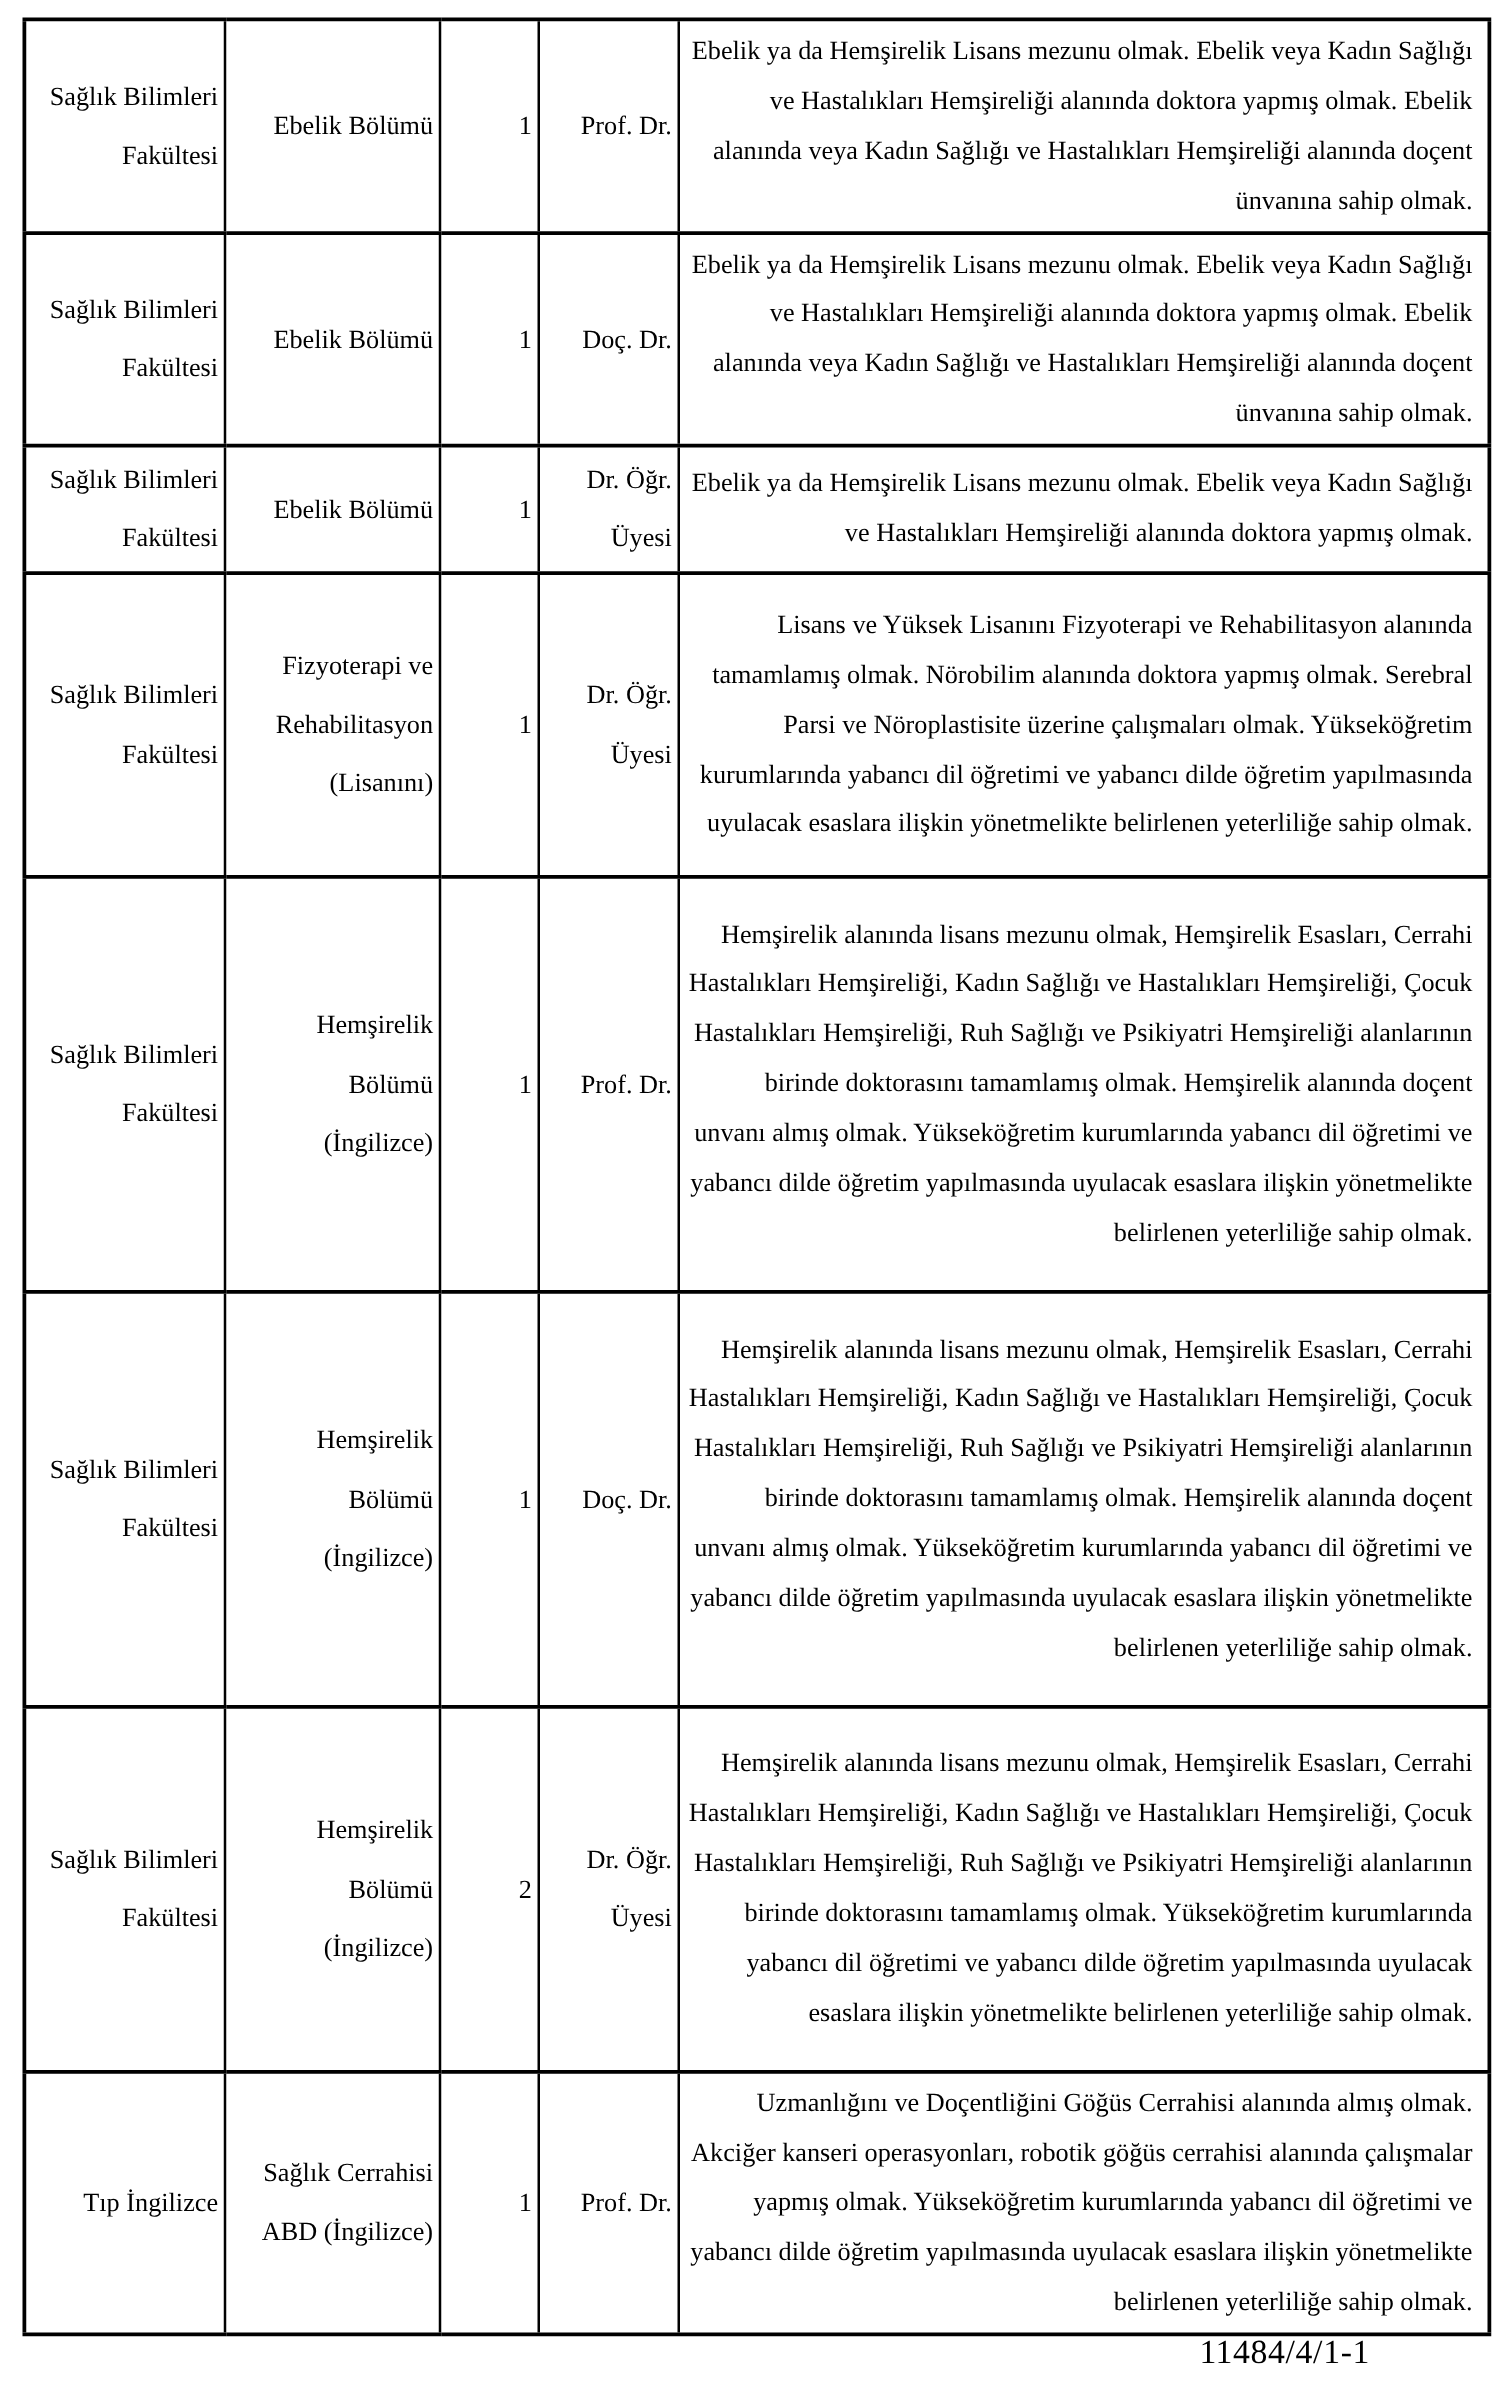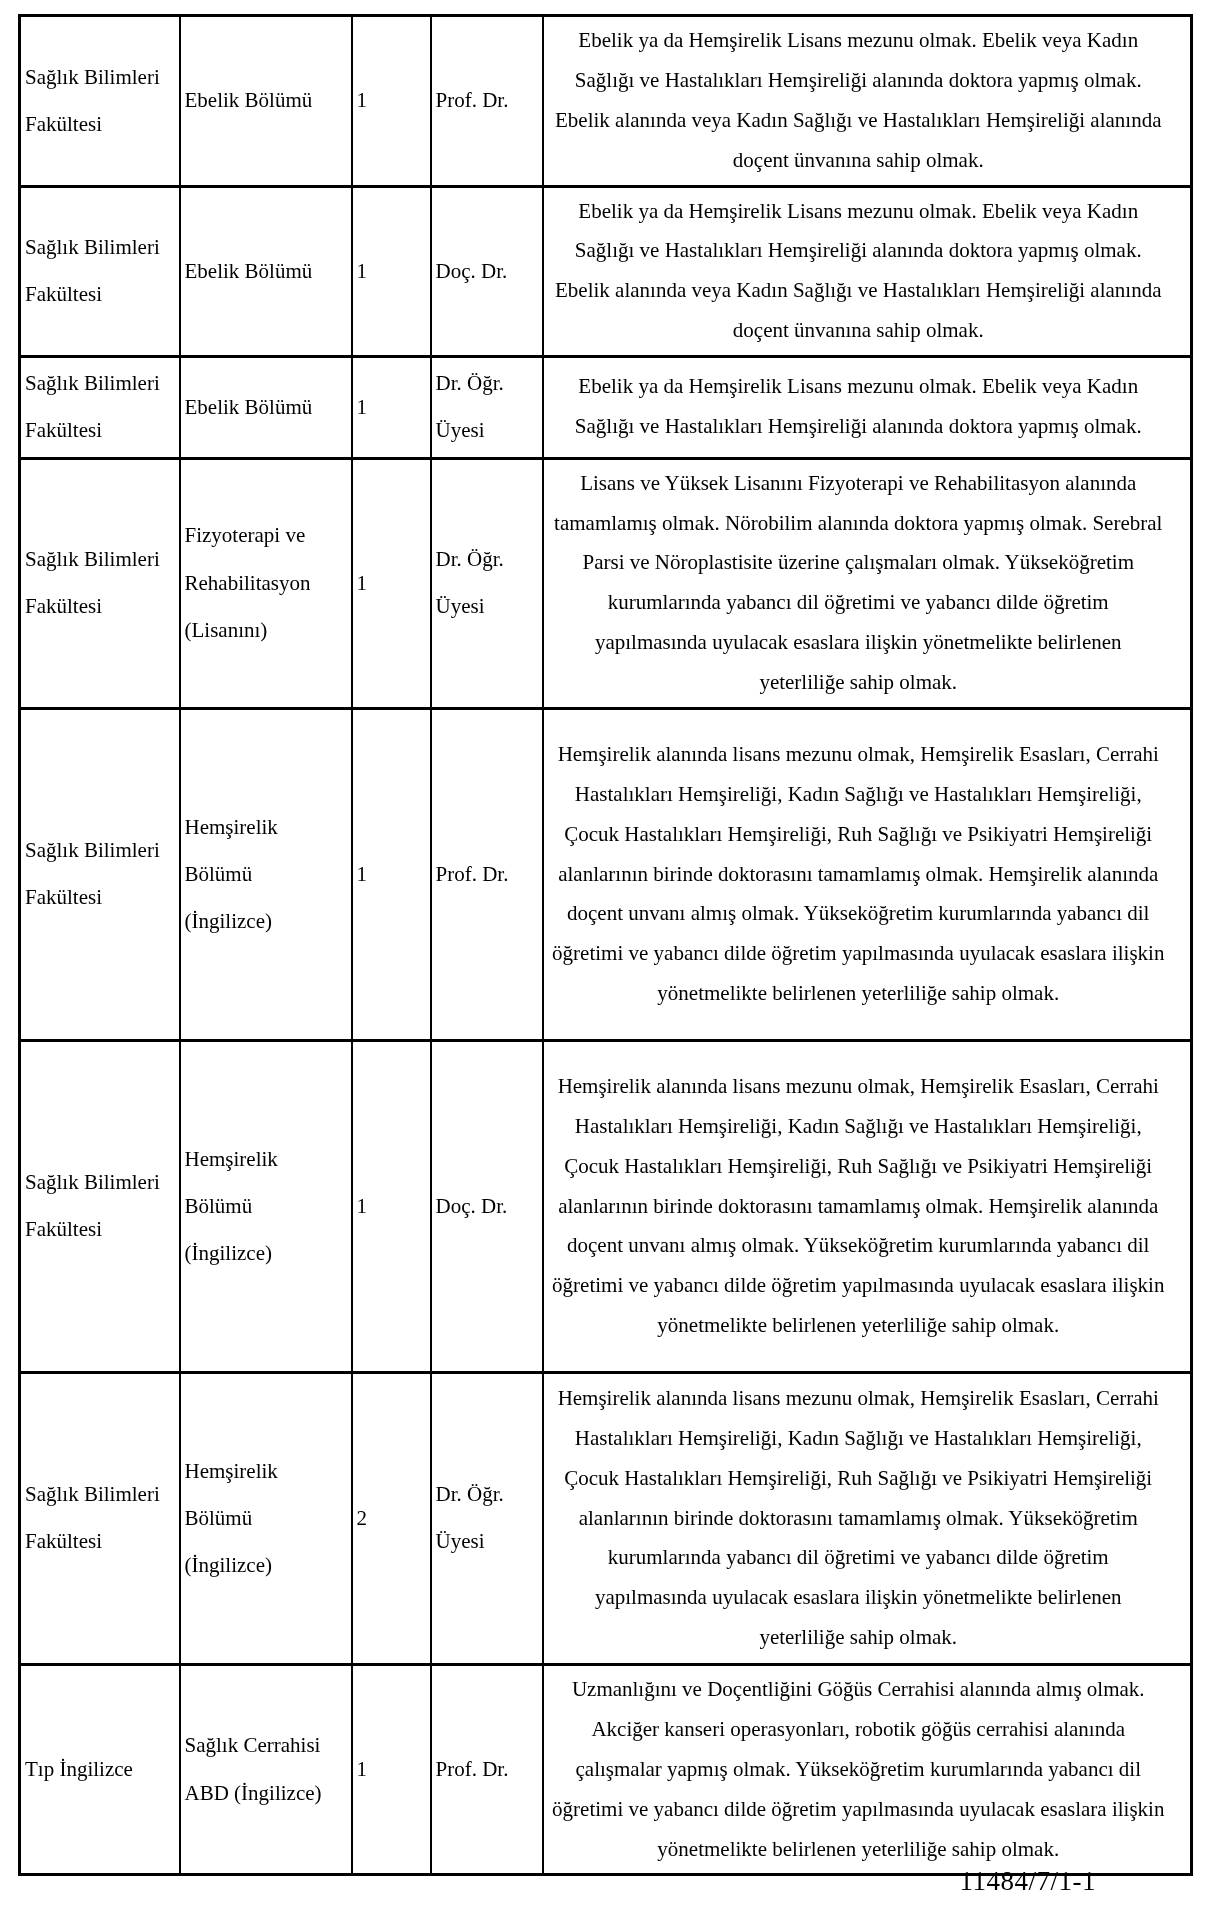--- a/index.html
+++ b/index.html
@@ -31,29 +31,29 @@
   col.c-req        { width: 649px; }
   td {
     border-left: 2px solid #000;
     border-right: 2px solid #000;
     border-top: 3px solid #000;
     border-bottom: 3px solid #000;
     vertical-align: middle;
     font-size: 21px;
   }
   td.center {
-    text-align: left;
+    text-align: right;
     white-space: pre-line;
     line-height: 2.25;
     padding: 2px 4px;
   }
   td.req {
-    text-align: center;
+    text-align: right;
     line-height: 1.9;
-    padding: 4px 24px 4px 7px;
+    padding: 4px 12px 4px 7px;
   }
   tr.r1 { height: 138px; }
   tr.r2 { height: 138px; }
   tr.r3 { height: 85px;  }
   tr.r4 { height: 243px; }
   tr.r5 { height: 332px; }
   tr.r6 { height: 332px; }
   tr.r7 { height: 292px; }
   tr.r8 { height: 205px; }
   .footer-ref {
@@ -149,15 +149,15 @@
         <td class="center">Tıp İngilizce</td>
         <td class="center">Sağlık Cerrahisi
 ABD (İngilizce)</td>
         <td class="center">1</td>
         <td class="center">Prof. Dr.</td>
         <td class="req">Uzmanlığını ve Doçentliğini Göğüs Cerrahisi alanında almış olmak. Akciğer kanseri operasyonları, robotik göğüs cerrahisi alanında çalışmalar yapmış olmak. Yükseköğretim kurumlarında yabancı dil öğretimi ve yabancı dilde öğretim yapılmasında uyulacak esaslara ilişkin yönetmelikte belirlenen yeterliliğe sahip olmak.</td>
       </tr>
     </tbody>
   </table>
 
-  <div class="footer-ref">11484/7/1-1</div>
+  <div class="footer-ref">11484/4/1-1</div>
 
 </div>
 
 </body></html>

